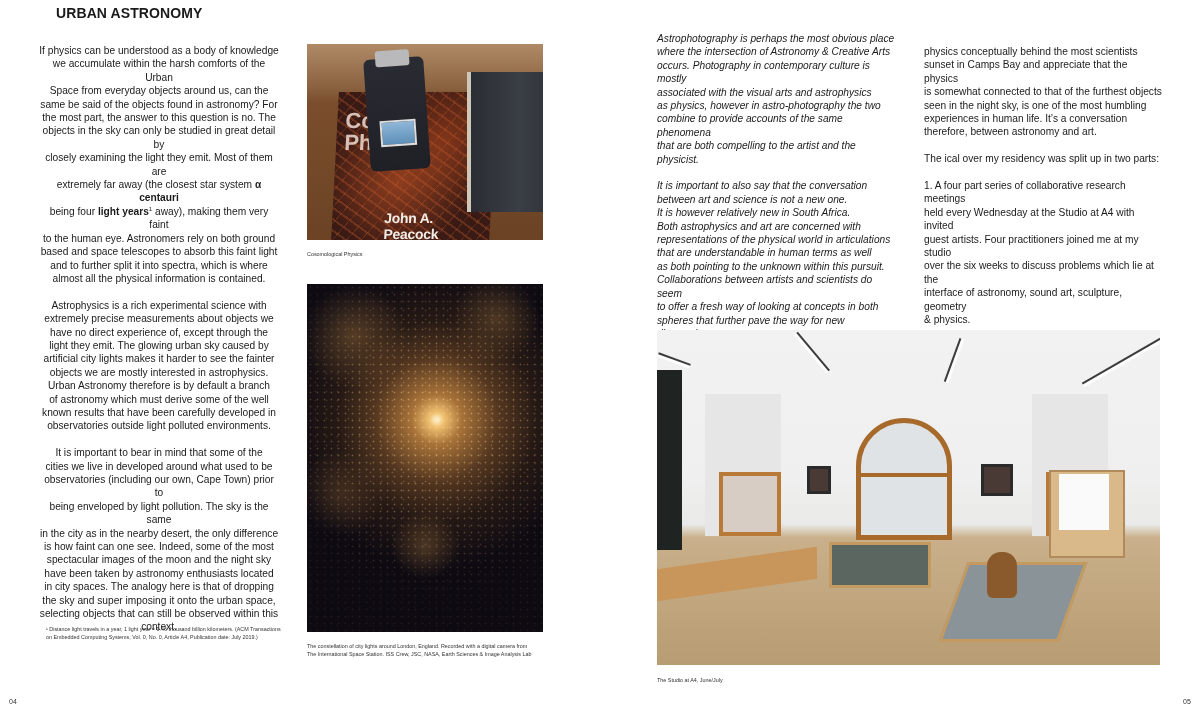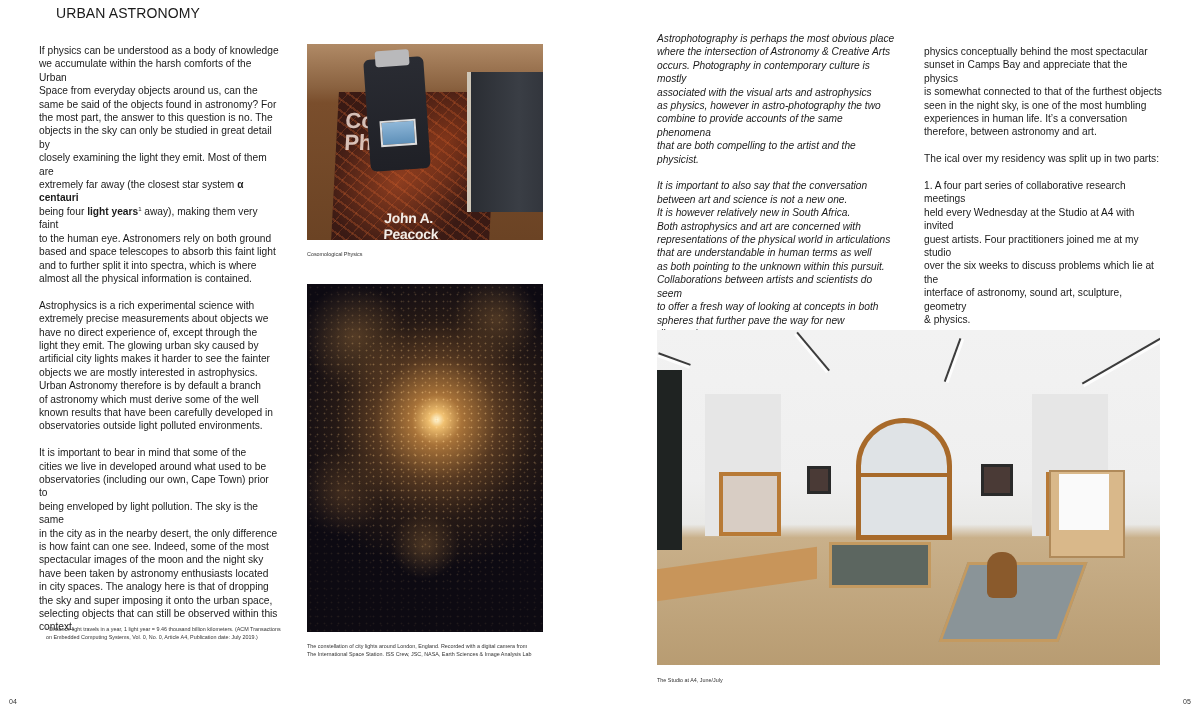--- a/index.html
+++ b/index.html
@@ -6,37 +6,37 @@
     html, body { width: 1200px; height: 711px; background: #ffffff; overflow: hidden; }
     body { position: relative; font-family: "Liberation Sans", sans-serif; color: #1a1a1a; }
 
     .spread { position: absolute; inset: 0; width: 1200px; height: 711px; }
     .page { position: absolute; top: 0; height: 711px; }
     .page-left { left: 0; width: 600px; }
     .page-right { left: 600px; width: 600px; }
 
     .page-title {
       position: absolute; top: 5px;
-      font-size: 14px; letter-spacing: 0.1px; color: #1a1a1a; font-weight: normal;
+      font-size: 14px; letter-spacing: 0.1px; color: #1a1a1a; font-weight: bold;
       white-space: nowrap;
       text-align: right;
     }
     .page-left .page-title { left: 56px; }
     .page-right .page-title { left: 74px; }
 
     .body-text {
       position: absolute;
       font-size: 10.2px; line-height: 13.4px; color: #1a1a1a;
     }
     .body-text p { margin-bottom: 13.4px; white-space: pre-line; }
     .body-text p:last-child { margin-bottom: 0; }
     .body-text b { font-weight: bold; }
     .body-text sup { font-size: 6px; vertical-align: super; line-height: 0; }
 
-    #left-col { left: 39px; top: 44px; width: 240px; }
+    #left-col { left: 39px; top: 44px; width: 240px; text-align: center; }
     #right-col-1 { left: 57px; top: 32px; width: 240px; font-style: italic; }
     #right-col-2 { left: 324px; top: 45px; width: 240px; }
 
     .footnote {
       position: absolute; left: 46px; top: 626px; width: 240px;
       font-size: 5.4px; line-height: 7.6px; color: #333;
     }
 
     .caption {
       position: absolute; font-size: 5.4px; line-height: 7.6px; color: #333;
@@ -247,21 +247,21 @@
 representations of the physical world in articulations
 that are understandable in human terms as well
 as both pointing to the unknown within this pursuit.
 Collaborations between artists and scientists do seem
 to offer a fresh way of looking at concepts in both
 spheres that further pave the way for new discoveries
 and well informed articulations. To know some of the</p>
     </div>
 
     <div class="body-text" id="right-col-2">
-      <p>physics conceptually behind the most spectacular
+      <p>physics conceptually behind the most scientists
 sunset in Camps Bay and appreciate that the physics
 is somewhat connected to that of the furthest objects
 seen in the night sky, is one of the most humbling
 experiences in human life. It’s a conversation
 therefore, between astronomy and art.</p>
       <p>The ical over my residency was split up in two parts:</p>
       <p>1. A four part series of collaborative research meetings
 held every Wednesday at the Studio at A4 with invited
 guest artists. Four practitioners joined me at my studio
 over the six weeks to discuss problems which lie at the

